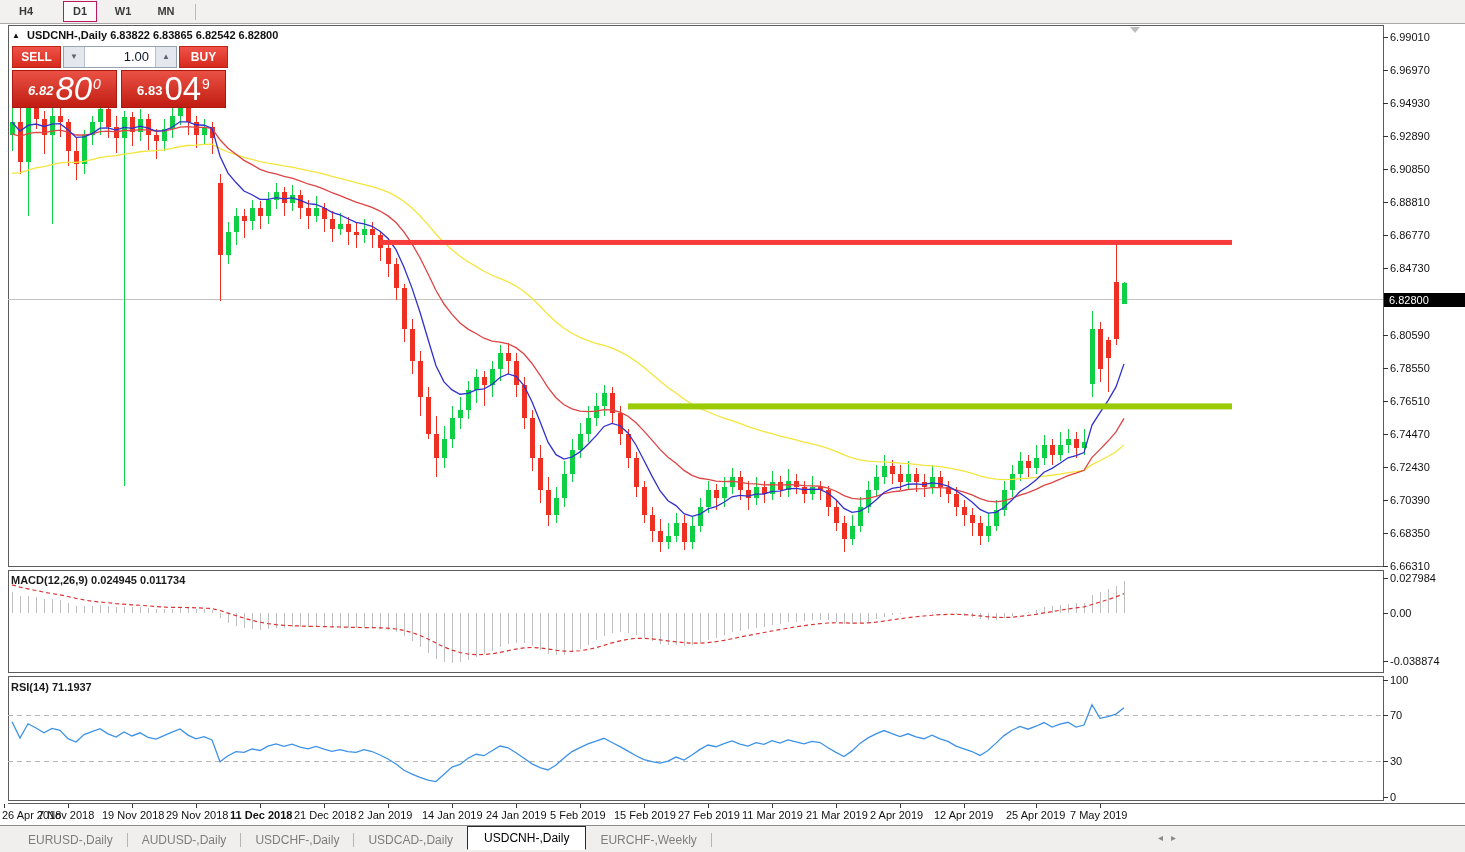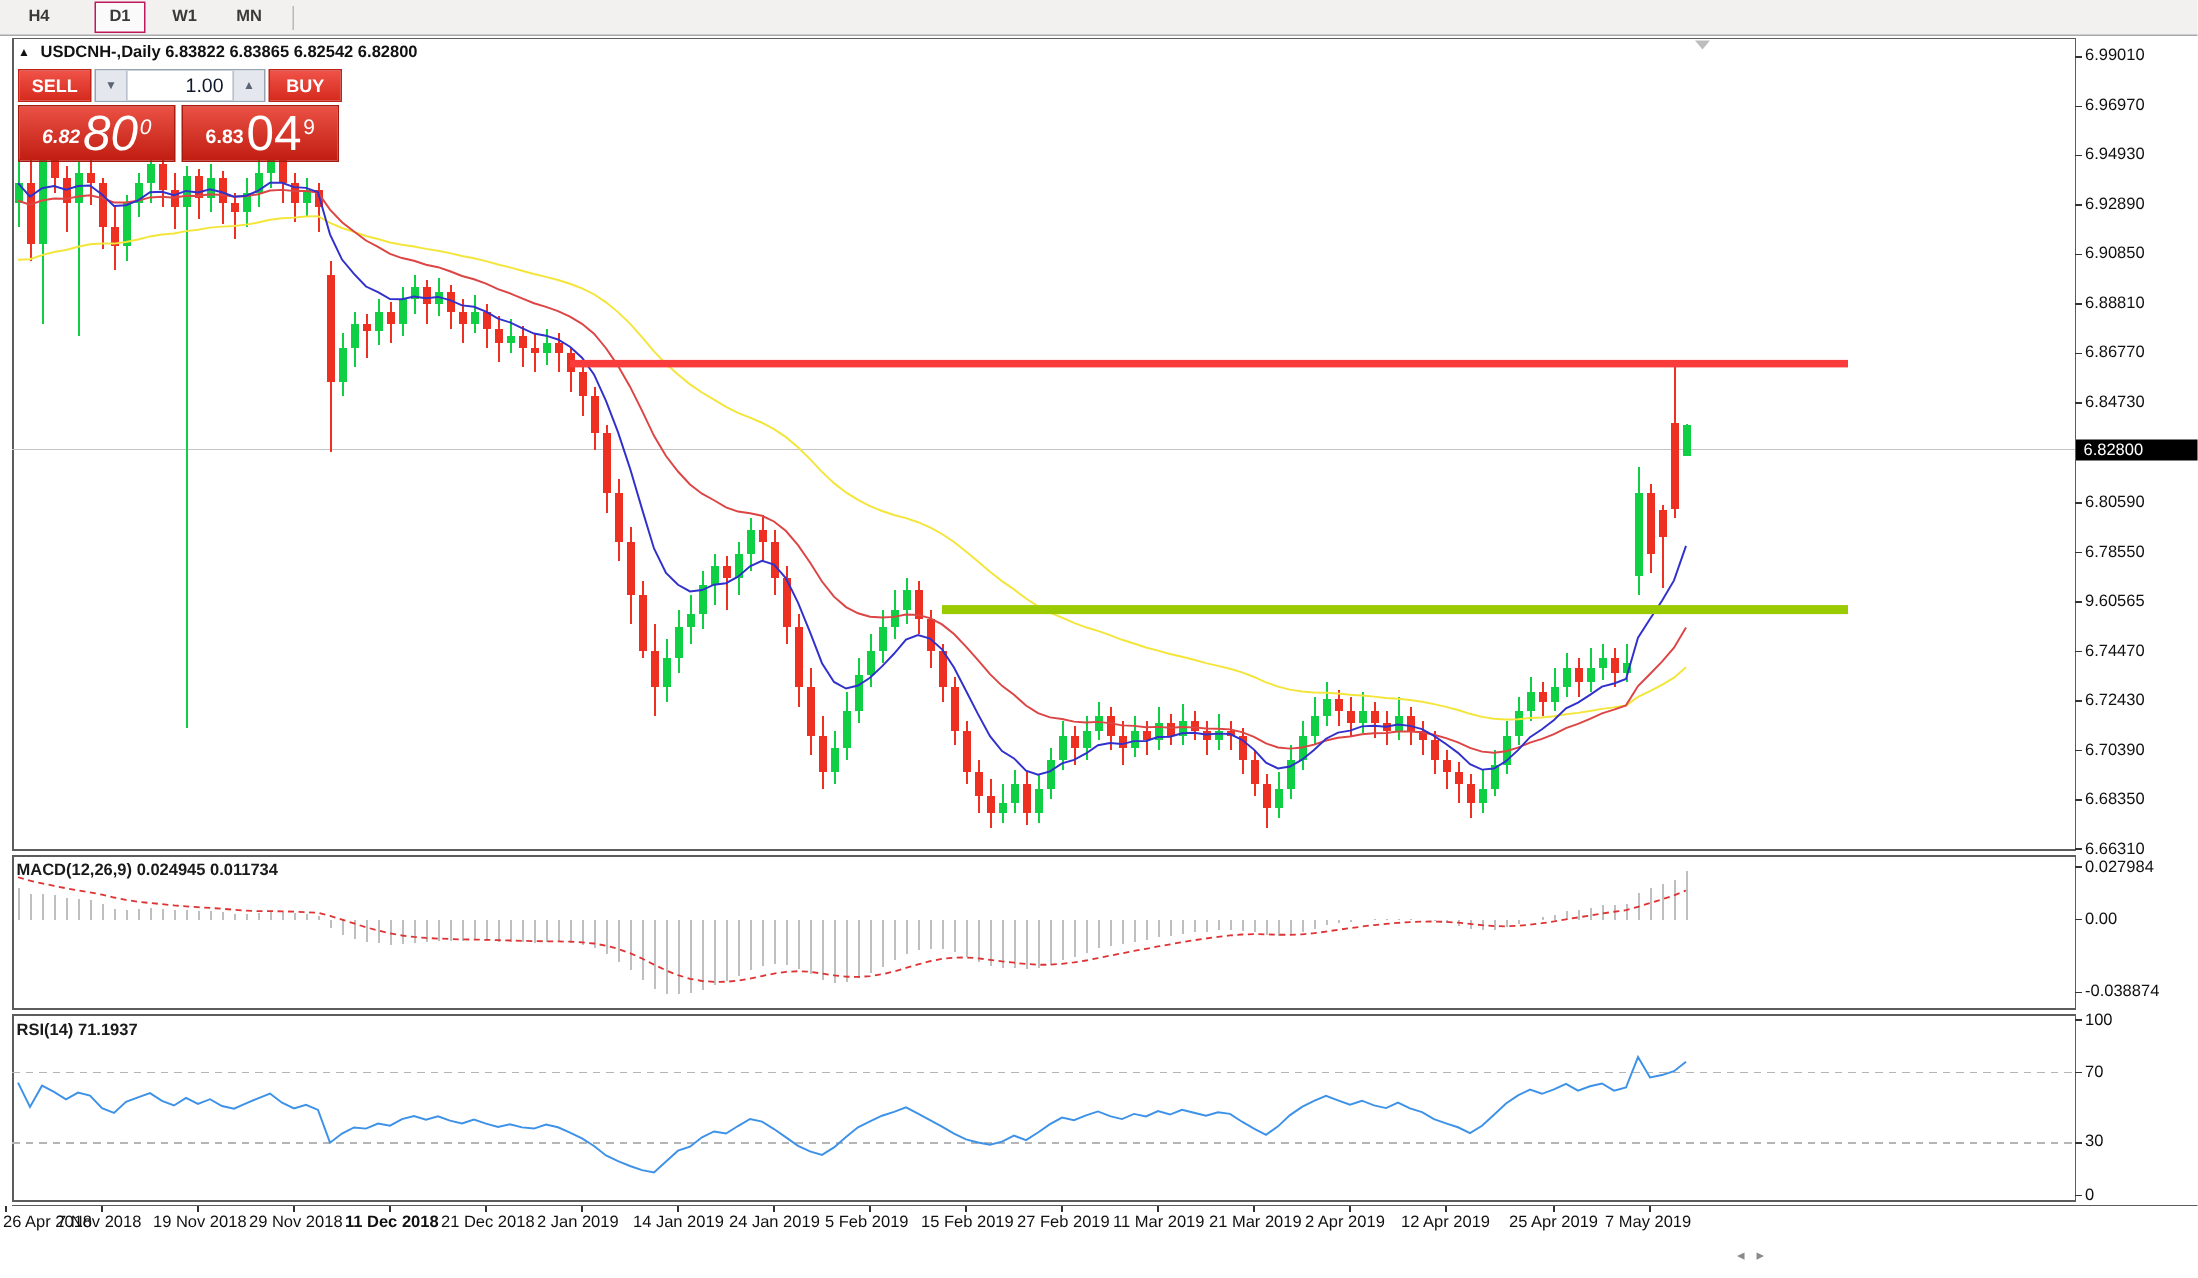--- a/index.html
+++ b/index.html
@@ -591,34 +591,47 @@
       <line x1="644" y1="804" x2="644" y2="808" stroke="#333" shape-rendering="crispEdges"></line>
       <line x1="708" y1="804" x2="708" y2="808" stroke="#333" shape-rendering="crispEdges"></line>
       <line x1="772" y1="804" x2="772" y2="808" stroke="#333" shape-rendering="crispEdges"></line>
       <line x1="836" y1="804" x2="836" y2="808" stroke="#333" shape-rendering="crispEdges"></line>
       <line x1="900" y1="804" x2="900" y2="808" stroke="#333" shape-rendering="crispEdges"></line>
       <line x1="964" y1="804" x2="964" y2="808" stroke="#333" shape-rendering="crispEdges"></line>
       <line x1="1036" y1="804" x2="1036" y2="808" stroke="#333" shape-rendering="crispEdges"></line>
       <line x1="1100" y1="804" x2="1100" y2="808" stroke="#333" shape-rendering="crispEdges"></line>
     </svg>
 
+  <div id="tabbar">
+    <div style="width:14px"></div>
+    <div class="tab">EURUSD-,Daily</div>
+    <div class="tab-sep"></div>
+    <div class="tab">AUDUSD-,Daily</div>
+    <div class="tab-sep"></div>
+    <div class="tab">USDCHF-,Daily</div>
+    <div class="tab-sep"></div>
+    <div class="tab">USDCAD-,Daily</div>
+    <div class="tab active">USDCNH-,Daily</div>
+    <div class="tab">EURCHF-,Weekly</div>
+    <div class="tab-sep"></div>
+  </div>
   <div id="tab-nav">
     <span>◂</span><span>▸</span>
   </div>
 <div class="axis-lbl" style="top:31.423260674828313px">6.99010</div>
     <div class="axis-lbl" style="top:64.37757539564114px">6.96970</div>
     <div class="axis-lbl" style="top:97.33189011645254px">6.94930</div>
     <div class="axis-lbl" style="top:130.2862048372654px">6.92890</div>
     <div class="axis-lbl" style="top:163.24051955807678px">6.90850</div>
     <div class="axis-lbl" style="top:196.19483427888966px">6.88810</div>
     <div class="axis-lbl" style="top:229.14914899970103px">6.86770</div>
     <div class="axis-lbl" style="top:262.1034637205139px">6.84730</div>
     <div class="axis-lbl" style="top:328.9813377127494px">6.80590</div>
     <div class="axis-lbl" style="top:361.9356524335622px">6.78550</div>
-    <div class="axis-lbl" style="top:394.88996715437366px">9.60565</div>
+    <div class="axis-lbl" style="top:394.88996715437366px">6.76510</div>
     <div class="axis-lbl" style="top:427.8442818751865px">6.74470</div>
     <div class="axis-lbl" style="top:460.7985965959979px">6.72430</div>
     <div class="axis-lbl" style="top:493.75291131681075px">6.70390</div>
     <div class="axis-lbl" style="top:526.7072260376221px">6.68350</div>
     <div class="axis-lbl" style="top:559.661540758435px">6.66310</div>
     <div class="axis-lbl" style="top:571.52px">0.027984</div>
     <div class="axis-lbl" style="top:606.5px">0.00</div>
     <div class="axis-lbl" style="top:655.0925px">-0.038874</div>
     <div class="axis-lbl" style="top:673.5px">100</div>
     <div class="axis-lbl" style="top:708.6px">70</div>

